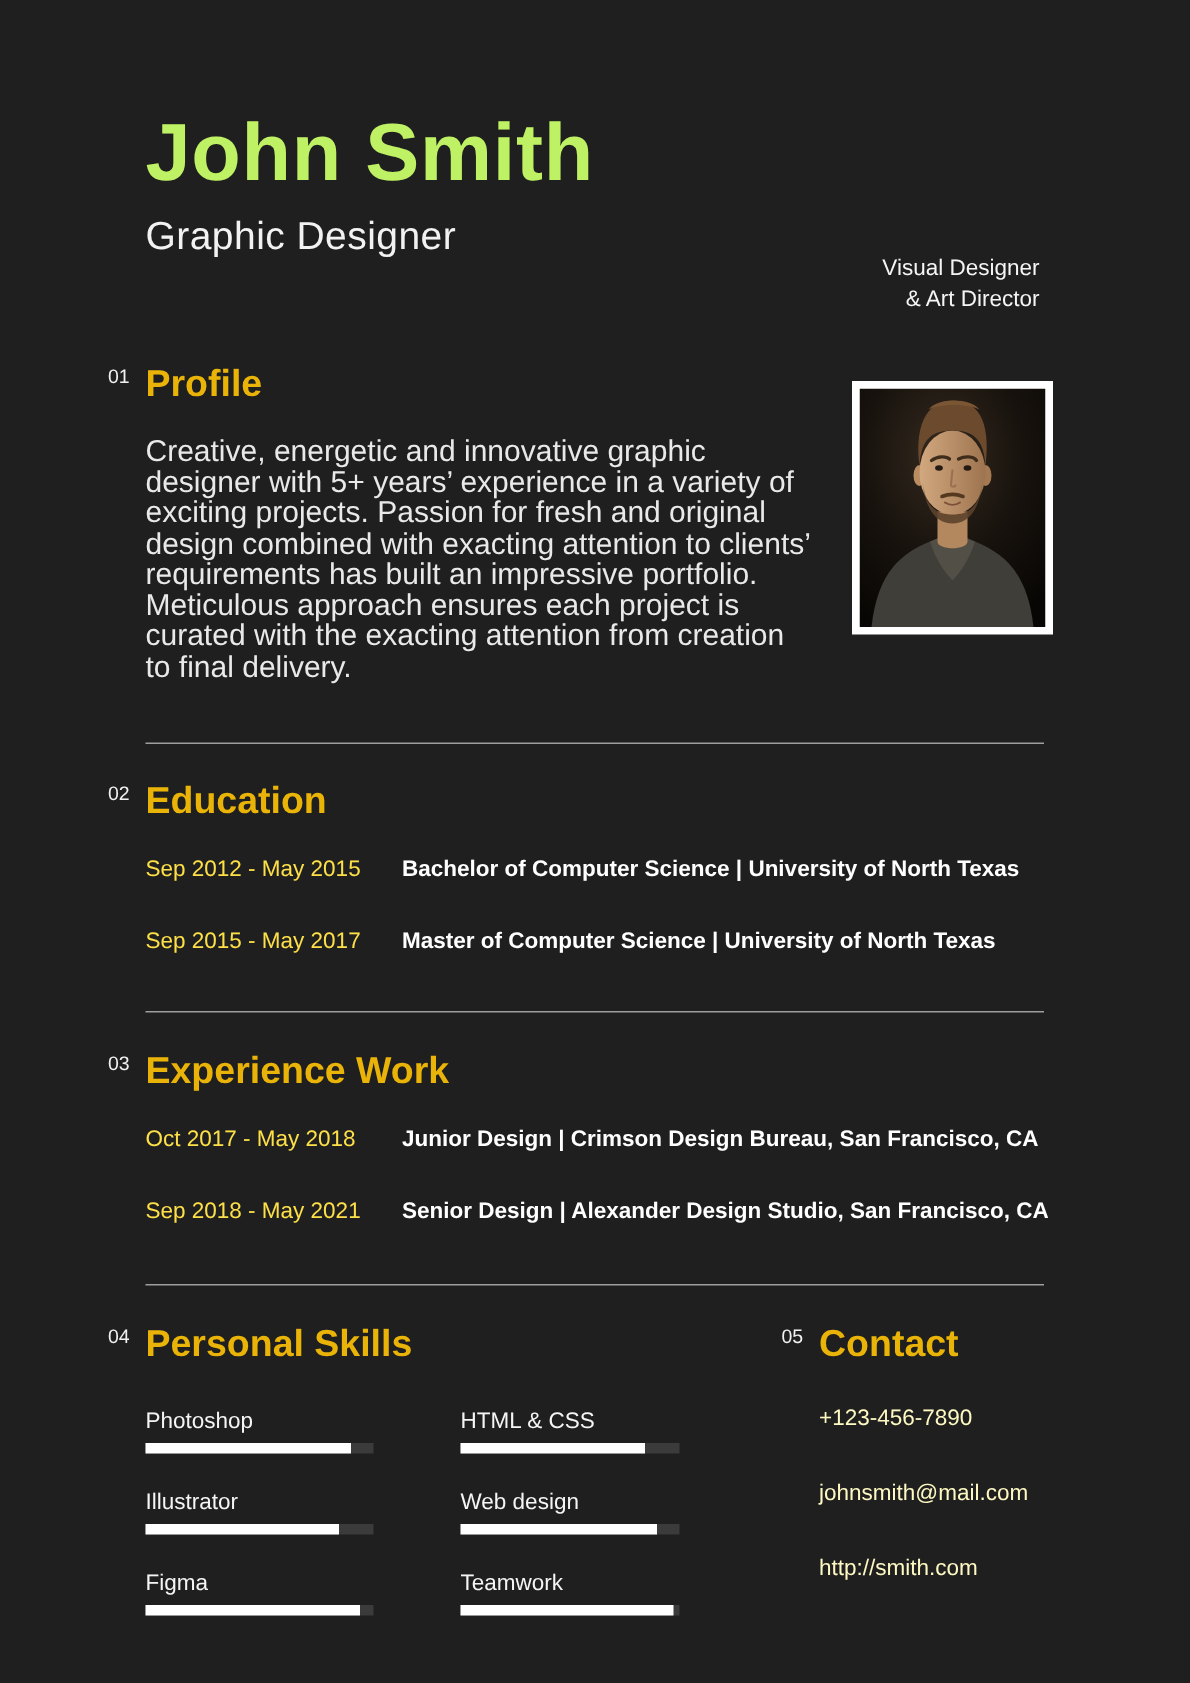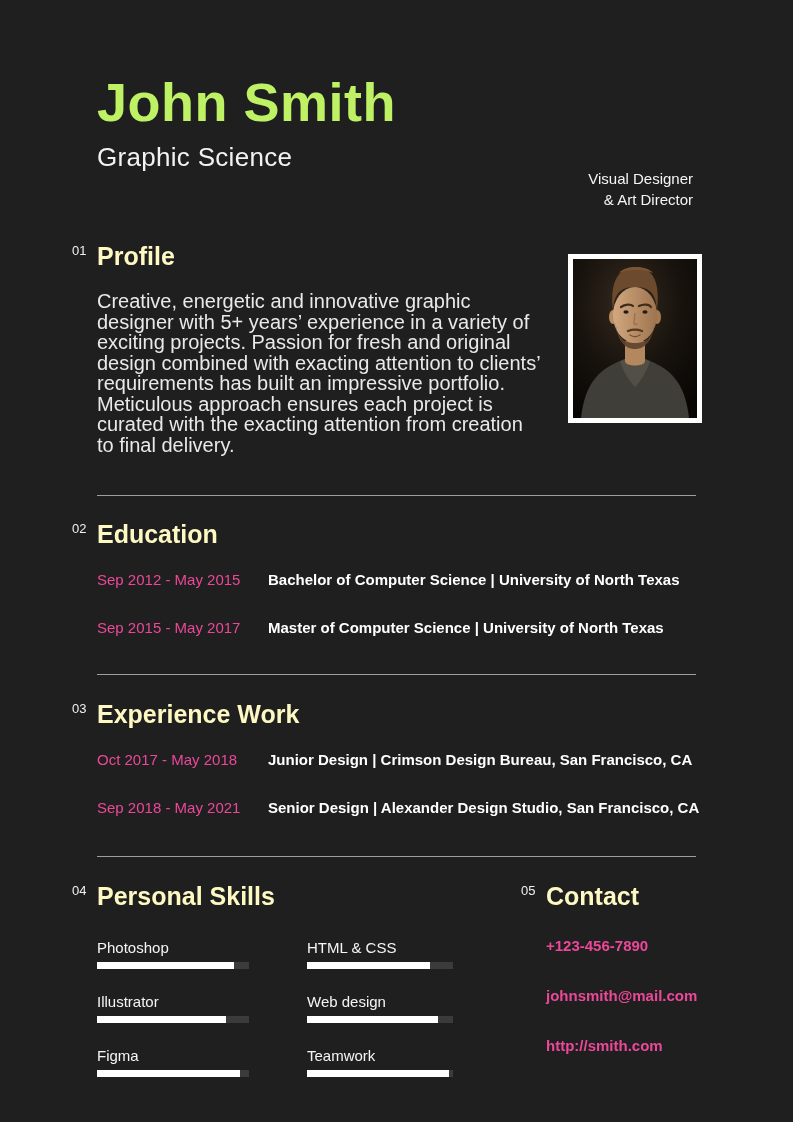--- a/index.html
+++ b/index.html
@@ -27,21 +27,21 @@
     position:absolute; top:168px; right:100px;
     text-align:right; font-size:15px; line-height:21px;
     font-weight:500; color:#f5f5f5;
   }
   
   .sec-head { position:relative; }
   .sec-num {
     position:absolute; left:-25px; top:1px;
     font-size:13px; font-weight:500; color:#f0f0f0;
   }
-  .sec-title { font-size:25px; font-weight:700; line-height:29px; color:#fef9c3; }
+  .sec-title { font-size:25px; font-weight:700; line-height:29px; color:#eab308; }
   
   .profile { margin-top:68px; }
   .profile-text {
     margin-top:20px; width:445px;
     font-size:20px; line-height:20.5px; color:#e9e9e9;
   }
   .photo-frame {
     position:absolute; top:254px; right:91px;
     width:134px; height:169px;
     background:#ffffff; padding:5px;
@@ -51,47 +51,47 @@
   .divider { border:none; border-top:1.5px solid #9e9e9e; height:0; }
   .d1 { margin-top:40px; }
   .d2 { margin-top:38px; }
   .d3 { margin-top:40px; }
   
   .education { margin-top:24px; }
   .experience { margin-top:25px; }
   .rows { margin-top:22px; }
   .row { display:flex; font-size:15px; line-height:17px; margin-bottom:31px; }
   .row:last-child { margin-bottom:0; }
-  .row-dates { width:171px; flex-shrink:0; font-weight:400; color:#ec4899; }
+  .row-dates { width:171px; flex-shrink:0; font-weight:400; color:#fde047; }
   .row-detail { font-weight:700; color:#ffffff; white-space:nowrap; }
   
   .bottom { display:flex; margin-top:25px; }
   .skills { width:356px; flex-shrink:0; }
   .skill-grid {
     margin-top:28px;
     display:grid;
     grid-template-columns:152px 146px;
     column-gap:58px; row-gap:24px;
   }
   .skill-label { font-size:15px; line-height:17px; color:#f5f5f5; margin-bottom:6px; }
   .skill-track { width:100%; height:7px; background:#3b3b3b; }
   .skill-fill { height:100%; background:#ffffff; }
   .contact { margin-left:93px; }
   .contact-list { margin-top:26px; }
-  .contact-item { font-size:15px; line-height:17px; color:#ec4899; font-weight:700; margin-bottom:33px; }
+  .contact-item { font-size:15px; line-height:17px; color:#fef9c3; font-weight:400; margin-bottom:33px; }
   .contact-item:last-child { margin-bottom:0; }
 </style>
 </head>
 <body>
 
 <div class="page">
 
   <div class="header">
     <div class="name">John Smith</div>
-    <div class="job-title">Graphic Science</div>
+    <div class="job-title">Graphic Designer</div>
     <div class="tagline">
       <div>Visual Designer</div>
       <div>&amp; Art Director</div>
     </div>
   </div>
 
   <div class="profile">
     <div class="sec-head">
       <span class="sec-num">01</span>
       <div class="sec-title">Profile</div>

